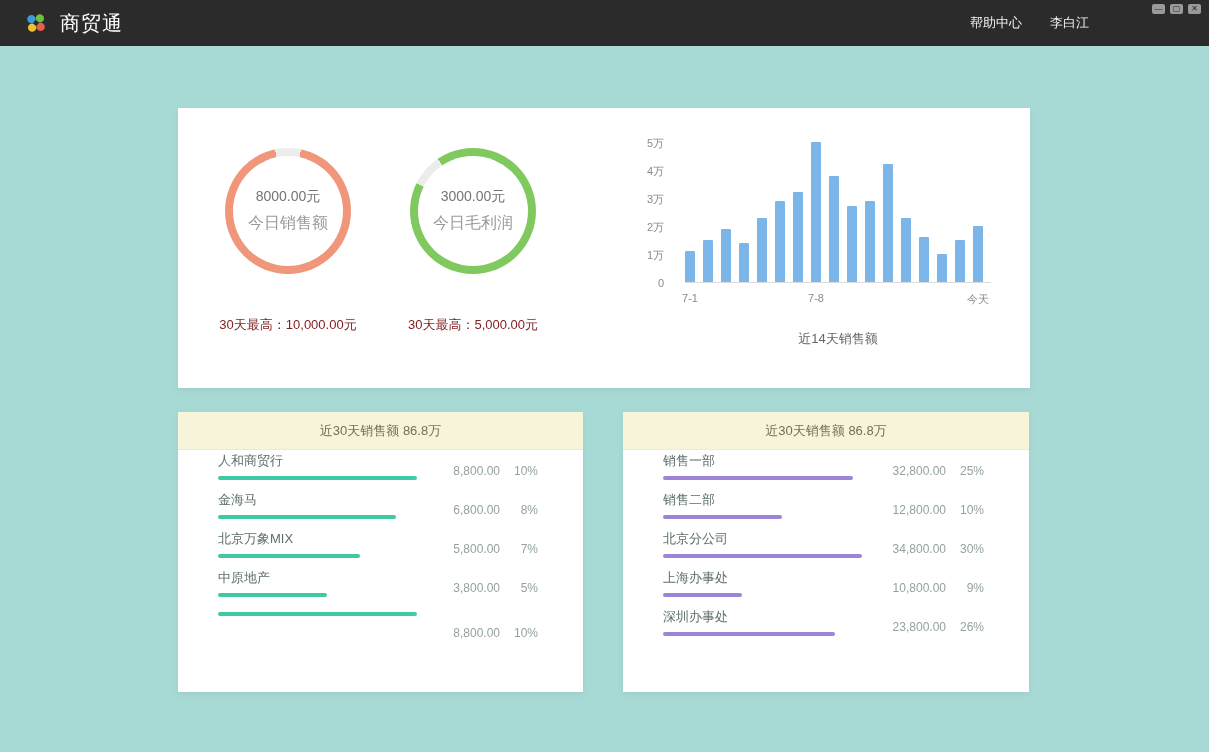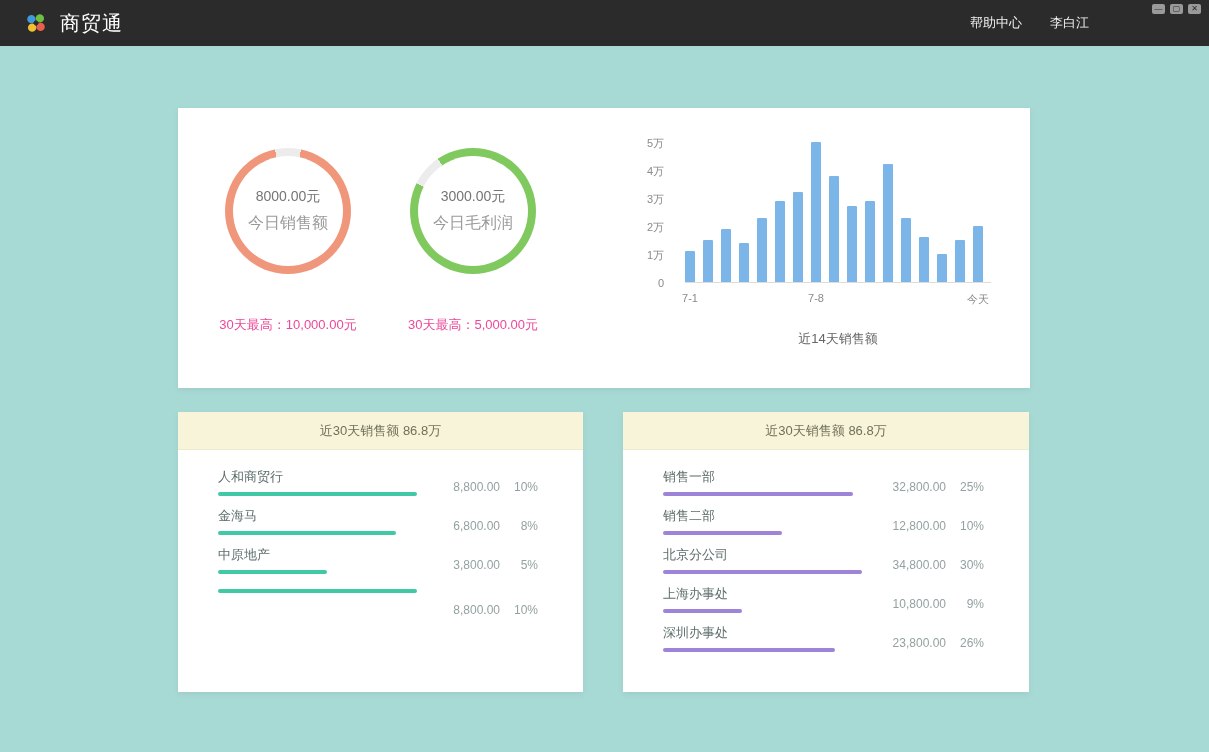--- a/index.html
+++ b/index.html
@@ -21,36 +21,36 @@
   .card { position:absolute; background:#ffffff; box-shadow:0 2px 6px rgba(0,0,0,0.07); }
 
   
   .top-card { left:178px; top:62px; width:852px; height:280px; }
   .donut-block { position:absolute; top:40px; width:180px; text-align:center; }
   .ring { position:relative; width:126px; height:126px; border-radius:50%; margin:0 auto; }
   .ring-inner { position:absolute; left:8px; top:8px; right:8px; bottom:8px; border-radius:50%;
                 background:#ffffff; display:flex; flex-direction:column; align-items:center; justify-content:center; gap:7px; }
   .donut-value { font-size:14px; color:#757575; }
   .donut-label { font-size:16px; color:#9a9a9a; }
-  .donut-footer { margin-top:42px; font-size:13px; color:#ec4899; white-space:nowrap; }
+  .donut-footer { margin-top:42px; font-size:13px; color:#7f1d1d; white-space:nowrap; }
 
   .y-axis { position:absolute; left:436px; top:28px; width:50px; height:160px; }
   .y-axis span { position:absolute; right:0; font-size:11px; color:#8a8a8a; line-height:14px; }
   .plot { position:absolute; left:507px; top:35px; width:306px; height:140px;
           display:flex; align-items:flex-end; gap:8px; border-bottom:1px solid #dcdcdc; }
   .bar { width:10px; border-radius:1px 1px 0 0; }
   .x-axis { position:absolute; left:507px; top:184px; width:306px; height:16px; }
   .x-axis span { position:absolute; transform:translateX(-50%); font-size:11px; color:#8a8a8a; white-space:nowrap; }
   .chart-caption { position:absolute; left:507px; top:222px; width:306px; text-align:center; font-size:13px; color:#666666; }
 
   
   .rank-card { top:366px; height:280px; }
   .card-header { height:38px; line-height:38px; text-align:center; background:#f8f4da;
                  font-size:13px; color:#70705a; border-bottom:1px solid #efeacb; }
-  .card-body { padding-top:16px; }
+  .card-body { }
   .row { position:relative; height:39px; margin:0 45px 0 40px; }
   .row-name { font-size:13px; color:#5d6e6b; padding-top:2px; line-height:18px; }
   .row-bar { height:4px; border-radius:2px; margin-top:6px; }
   .row-val { position:absolute; right:0; top:14px; display:flex; font-size:12px; color:#93a2a0; }
   .row-val .v { min-width:70px; text-align:right; }
   .row-val .p { min-width:38px; text-align:right; }
 </style>
 </head>
 <body>
 
@@ -148,20 +148,28 @@
         </div>
         <div class="row">
           <div class="row-name">金海马</div>
           <div class="row-bar" style="width: 178px; background: rgb(65, 201, 165);"></div>
           <div class="row-val">
             <span class="v">6,800.00</span>
             <span class="p">8%</span>
           </div>
         </div>
         <div class="row">
+          <div class="row-name">北京万象MIX</div>
+          <div class="row-bar" style="width: 142px; background: rgb(65, 201, 165);"></div>
+          <div class="row-val">
+            <span class="v">5,800.00</span>
+            <span class="p">7%</span>
+          </div>
+        </div>
+        <div class="row">
           <div class="row-name">中原地产</div>
           <div class="row-bar" style="width: 109px; background: rgb(65, 201, 165);"></div>
           <div class="row-val">
             <span class="v">3,800.00</span>
             <span class="p">5%</span>
           </div>
         </div>
         <div class="row">
           <div class="row-bar" style="width: 199px; background: rgb(65, 201, 165);"></div>
           <div class="row-val">

